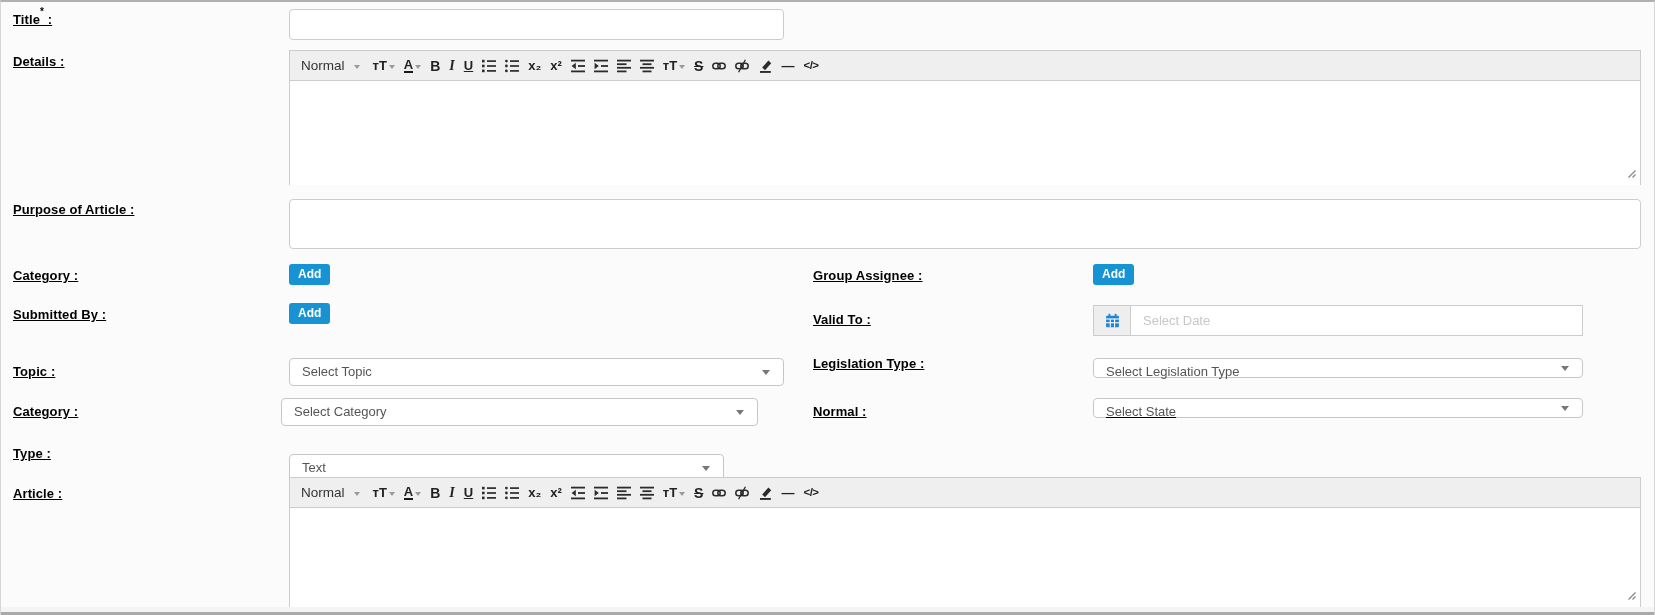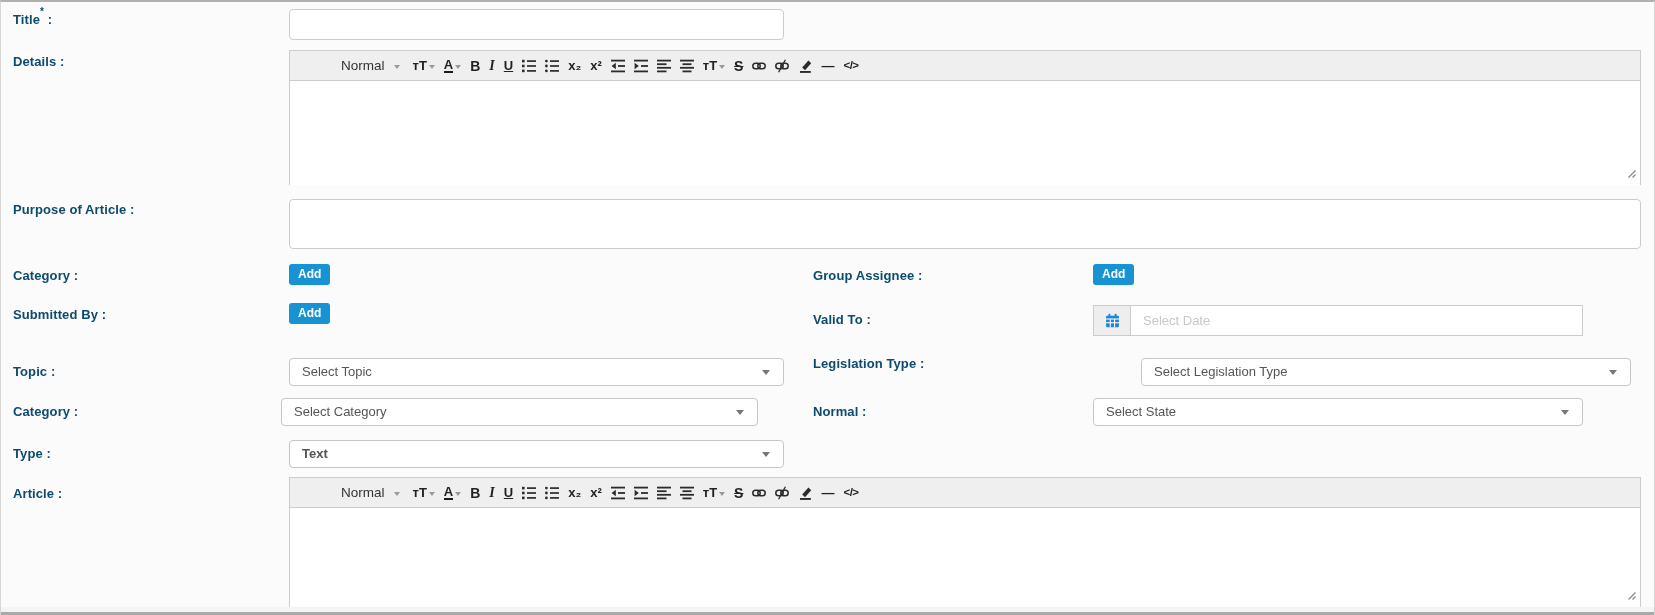--- a/index.html
+++ b/index.html
@@ -8,22 +8,22 @@
 
   .page {
     position:relative; width:1655px; height:615px;
     background:#fbfbfb;
     border-top:2px solid #b0b0b0;
     border-left:1px solid #d6d6d6;
     border-right:1px solid #d6d6d6;
   }
 
   .lbl {
-    position:absolute; font-size:13px; font-weight:bold; color:#0c4a6e;
-    white-space:nowrap; letter-spacing:.1px;
+    position:absolute; font-size:13px; font-weight:bold; color:#000000;
+    white-space:nowrap; letter-spacing:.1px;text-decoration:underline;
   }
   .lbl sup { font-size:10px; top:-4px; position:relative; }
 
   .txt-input {
     position:absolute; border:1px solid #ccc; border-radius:4px;
     background:#fff; font-size:13px; color:#333; padding:0 10px;
     outline:none; font-family:"Liberation Sans", sans-serif;
   }
   .txt-area {
     position:absolute; border:1px solid #ccc; border-radius:4px;
@@ -68,21 +68,21 @@
   .editor {
     position:absolute; border:1px solid #ccc; background:#fff;
   }
   .editor-toolbar {
     height:30px; background:#efefef; border-bottom:1px solid #ccc;
     display:flex; align-items:center; padding:0 11px; gap:9px;
     overflow:hidden;
   }
   .tb-style {
     display:inline-flex; align-items:center; cursor:pointer;
-    font-size:13.5px; color:#333; margin-right:4px;margin-left:40px;
+    font-size:13.5px; color:#333; margin-right:4px;
   }
   .tb-style .caret-sm { margin-left:9px; }
   .caret-sm {
     width:0; height:0; border-left:3px solid transparent;
     border-right:3px solid transparent; border-top:4px solid #999;
     display:inline-block; transform:translateY(1px);
   }
   .tb-btn {
     display:inline-flex; align-items:center; cursor:pointer;
     font-size:13px; color:#222; line-height:1;
@@ -291,38 +291,38 @@
     </span>
     <input class="date-input" data-name="valid-to-date-input" placeholder="Select Date" style="">
   </div>
 
   <div class="lbl" style="left:12px; top:362px;" data-name="topic-label">Topic :</div>
   <div class="sel" style="left:288px; top:356px; width:495px; height:28px;" data-name="topic-select">
       <span class="sel-text" data-name="topic-select-value">Select Topic</span>
       <span class="sel-caret" data-name="chevron-down-icon"></span>
     </div>
   <div class="lbl" style="left:812px; top:354px;" data-name="legislation-type-label">Legislation Type :</div>
-  <div class="sel" style="left:1092px; top:356px; width:490px; height:28px;margin-left:48px;" data-name="legislation-type-select">
+  <div class="sel" style="left:1092px; top:356px; width:490px; height:20px;" data-name="legislation-type-select">
       <span class="sel-text" data-name="legislation-type-select-value">Select Legislation Type</span>
       <span class="sel-caret" data-name="chevron-down-icon"></span>
     </div>
 
   <div class="lbl" style="left:12px; top:402px;" data-name="category-label">Category :</div>
   <div class="sel" style="left:280px; top:396px; width:477px; height:28px;" data-name="category-select">
       <span class="sel-text" data-name="category-select-value">Select Category</span>
       <span class="sel-caret" data-name="chevron-down-icon"></span>
     </div>
   <div class="lbl" style="left:812px; top:402px;" data-name="state-label">Normal :</div>
-  <div class="sel" style="left:1092px; top:396px; width:490px; height:28px;" data-name="state-select">
+  <div class="sel" style="left:1092px; top:396px; width:490px; height:20px;text-decoration:underline;" data-name="state-select">
       <span class="sel-text" data-name="state-select-value">Select State</span>
       <span class="sel-caret" data-name="chevron-down-icon"></span>
     </div>
 
   <div class="lbl" style="left:12px; top:444px;" data-name="type-label">Type :</div>
-  <div class="sel" style="left:288px; top:438px; width:495px; height:28px;font-weight:bold;" data-name="type-select">
+  <div class="sel" style="left:288px; top:452px; width:435px; height:28px;" data-name="type-select">
       <span class="sel-text" data-name="type-select-value">Text</span>
       <span class="sel-caret" data-name="chevron-down-icon"></span>
     </div>
 
   <div class="lbl" style="left:12px; top:484px;" data-name="article-label">Article :</div>
   <div class="editor" style="left:288px; top:475px; width:1352px; height:130px;" data-name="article-editor">
     <div class="editor-toolbar" data-name="article-editor-toolbar">
       <span class="tb-style" data-name="paragraph-style-dropdown">
           <span data-name="paragraph-style-label">Normal</span>
           <span class="caret-sm" data-name="chevron-down-icon"></span>

